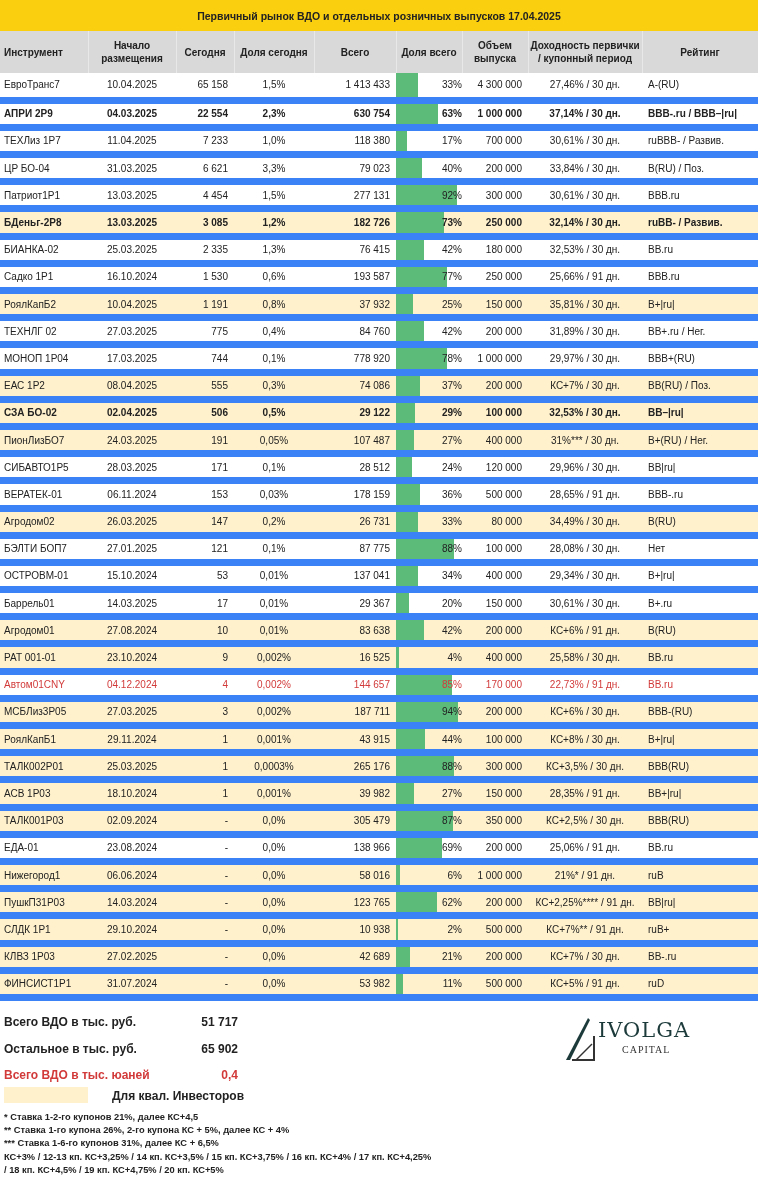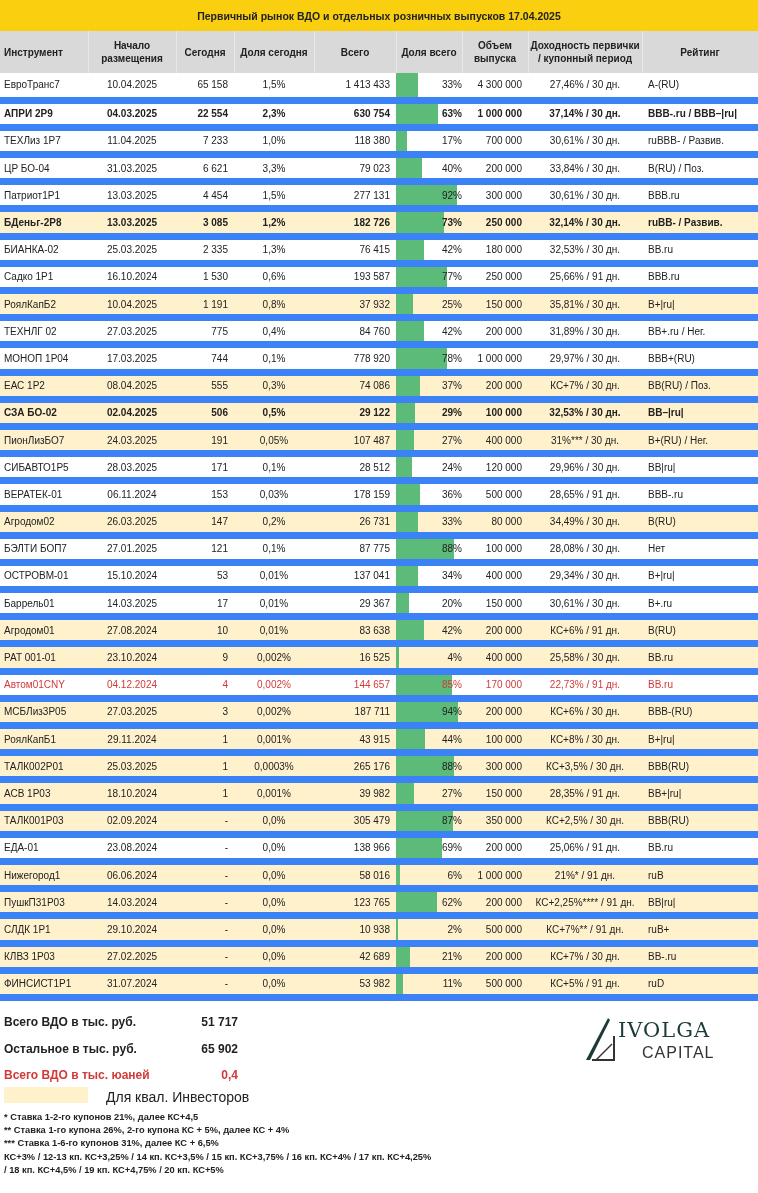--- a/index.html
+++ b/index.html
@@ -20,25 +20,25 @@
   td.bar { position: relative; padding: 0; }
   td.bar .fill { position: absolute; left: 0; top: 0; bottom: 0; background: #5dbb7a; }
   td.bar .pct { position: relative; display: block; text-align: right; padding-left: 24px; }
   td.rating { padding-left: 6px; }
   .summary { position: relative; height: 180px; }
   .sum-row { position: absolute; left: 4px; font-size: 12px; font-weight: bold; }
   .sum-row .lbl { display: inline-block; width: 190px; }
   .sum-row .val { display: inline-block; width: 44px; text-align: right; }
   .sum-row.red { color: #d23a3a; }
   .legend-swatch { position: absolute; left: 4px; top: 86px; width: 84px; height: 16px; background: #fff1cc; }
-  .legend-text { position: absolute; left: 106px; top: 88px; font-size: 14px; font-weight: normal; }
+  .legend-text { position: absolute; left: 112px; top: 88px; font-size: 12px; font-weight: bold; }
   .footnotes { position: absolute; left: 4px; top: 110px; font-size: 9.3px; font-weight: bold; line-height: 13.3px; color: #222; }
-  .logo { position: absolute; left: 582px; top: 13px; width: 140px; height: 50px; }
+  .logo { position: absolute; left: 562px; top: 13px; width: 140px; height: 50px; }
   .logo-main { position: absolute; left: 36px; top: 4px; font-family: "DejaVu Serif", serif; font-size: 21px; letter-spacing: 1px; color: #1c3a3a; }
-  .logo-sub { position: absolute; left: 60px; top: 30px; font-family: Liberation Sans, sans-serif; font-size: 16px; letter-spacing: 1px; color: #333; }
+  .logo-sub { position: absolute; left: 60px; top: 30px; font-family: Liberation Serif, serif; font-size: 10px; letter-spacing: 1px; color: #333; }
 </style>
 </head>
 <body>
 
 <div class="title-bar">Первичный рынок ВДО и отдельных розничных выпусков 17.04.2025</div>
 
 <table>
   <colgroup>
     <col style="width:88px">
       <col style="width:88px">

